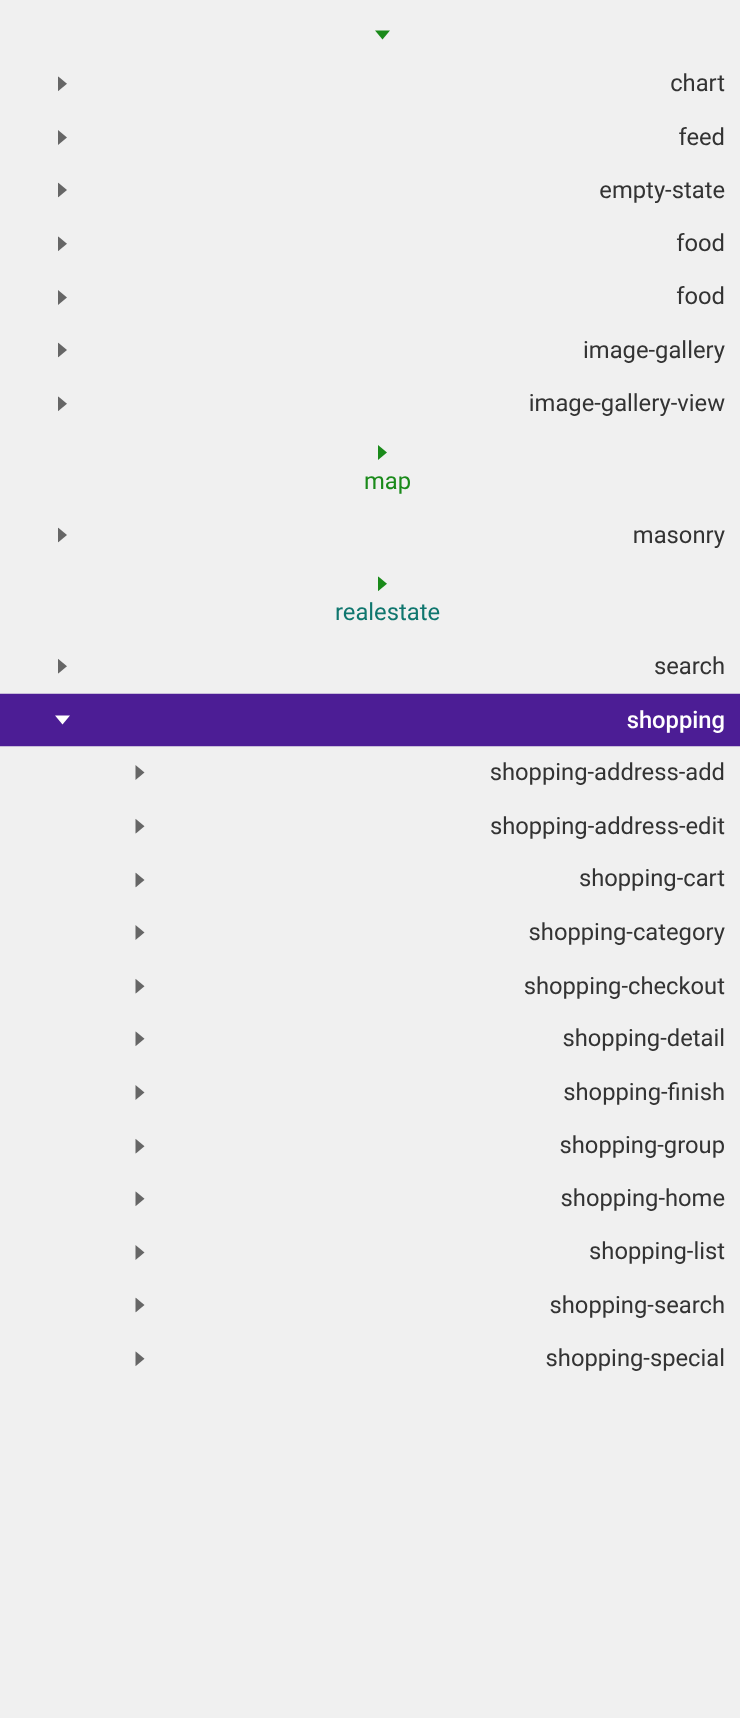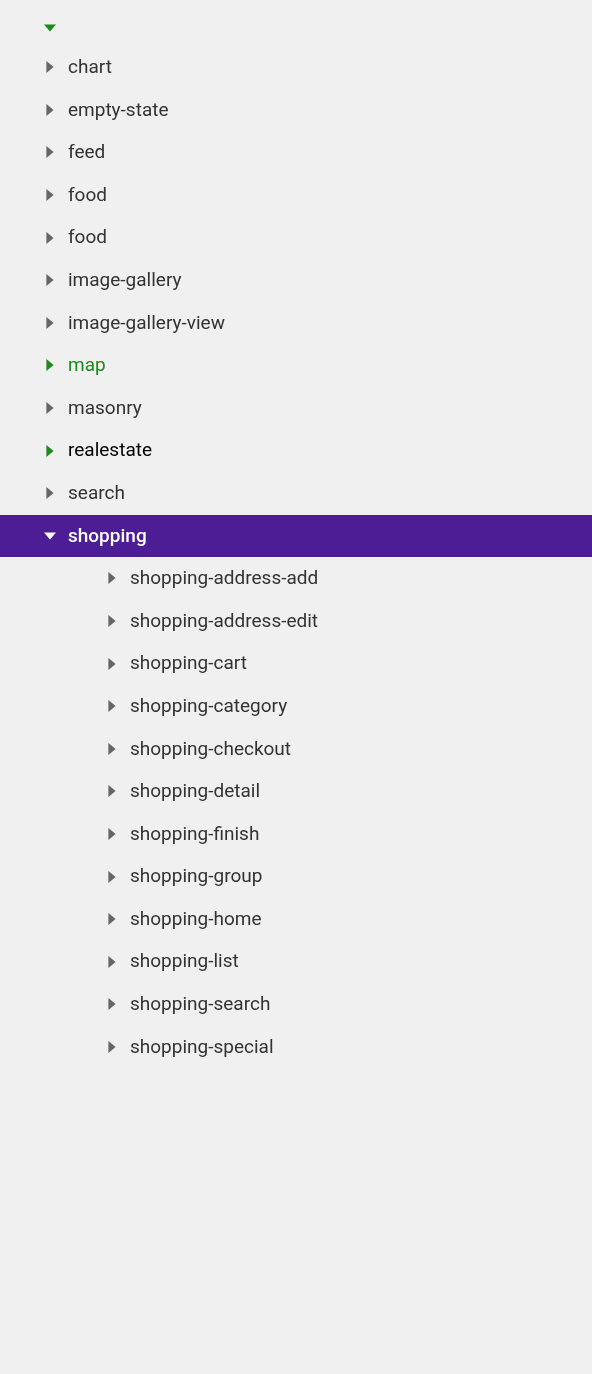--- a/index.html
+++ b/index.html
@@ -22,29 +22,31 @@
     }
 
     .tree-item {
       display: flex;
       align-items: center;
       padding: 8px 12px;
       cursor: pointer;
       user-select: none;
       color: #333;
       line-height: 1.4;
+      justify-content: space-between;
     }
 
     .tree-item.active {
       background-color: #4c1d95;
       color: white;
     }
 
     .tree-item.green-text {
       color: #1a8a1a;
+      flex-direction: column;
     }
 
     .tree-item.indent-1 {
       padding-left: 40px;
     }
 
     .tree-item.indent-2 {
       padding-left: 102px;
     }
 
@@ -100,36 +102,36 @@
           </svg>
         </span>
         <span class="item-label">chart</span>
       </div>
       <div class="tree-item indent-1">
         <span class="chevron">
           <svg viewBox="0 0 10 10" fill="currentColor" width="12" height="12">
             <polygon points="2,0 8,5 2,10" fill="#666"></polygon>
           </svg>
         </span>
+        <span class="item-label">feed</span>
+      </div>
+      <div class="tree-item indent-1">
+        <span class="chevron">
+          <svg viewBox="0 0 10 10" fill="currentColor" width="12" height="12">
+            <polygon points="2,0 8,5 2,10" fill="#666"></polygon>
+          </svg>
+        </span>
         <span class="item-label">empty-state</span>
       </div>
       <div class="tree-item indent-1">
         <span class="chevron">
           <svg viewBox="0 0 10 10" fill="currentColor" width="12" height="12">
             <polygon points="2,0 8,5 2,10" fill="#666"></polygon>
           </svg>
         </span>
-        <span class="item-label">feed</span>
-      </div>
-      <div class="tree-item indent-1">
-        <span class="chevron">
-          <svg viewBox="0 0 10 10" fill="currentColor" width="12" height="12">
-            <polygon points="2,0 8,5 2,10" fill="#666"></polygon>
-          </svg>
-        </span>
         <span class="item-label">food</span>
       </div>
       <div class="tree-item indent-1">
         <span class="chevron">
           <svg viewBox="0 0 10 10" fill="currentColor" width="12" height="12">
             <polygon points="2,0 8,5 2,10" fill="#666"></polygon>
           </svg>
         </span>
         <span class="item-label">food</span>
       </div>
@@ -164,21 +166,21 @@
           </svg>
         </span>
         <span class="item-label">masonry</span>
       </div>
       <div class="tree-item indent-1 green-text">
         <span class="chevron">
           <svg viewBox="0 0 10 10" fill="currentColor" width="12" height="12">
             <polygon points="2,0 8,5 2,10" fill="#1a8a1a"></polygon>
           </svg>
         </span>
-        <span class="item-label" style="color: #000000;">realestate</span>
+        <span class="item-label" style="color: #0f766e;">realestate</span>
       </div>
       <div class="tree-item indent-1">
         <span class="chevron">
           <svg viewBox="0 0 10 10" fill="currentColor" width="12" height="12">
             <polygon points="2,0 8,5 2,10" fill="#666"></polygon>
           </svg>
         </span>
         <span class="item-label">search</span>
       </div>
       <div class="tree-item indent-1 active">

